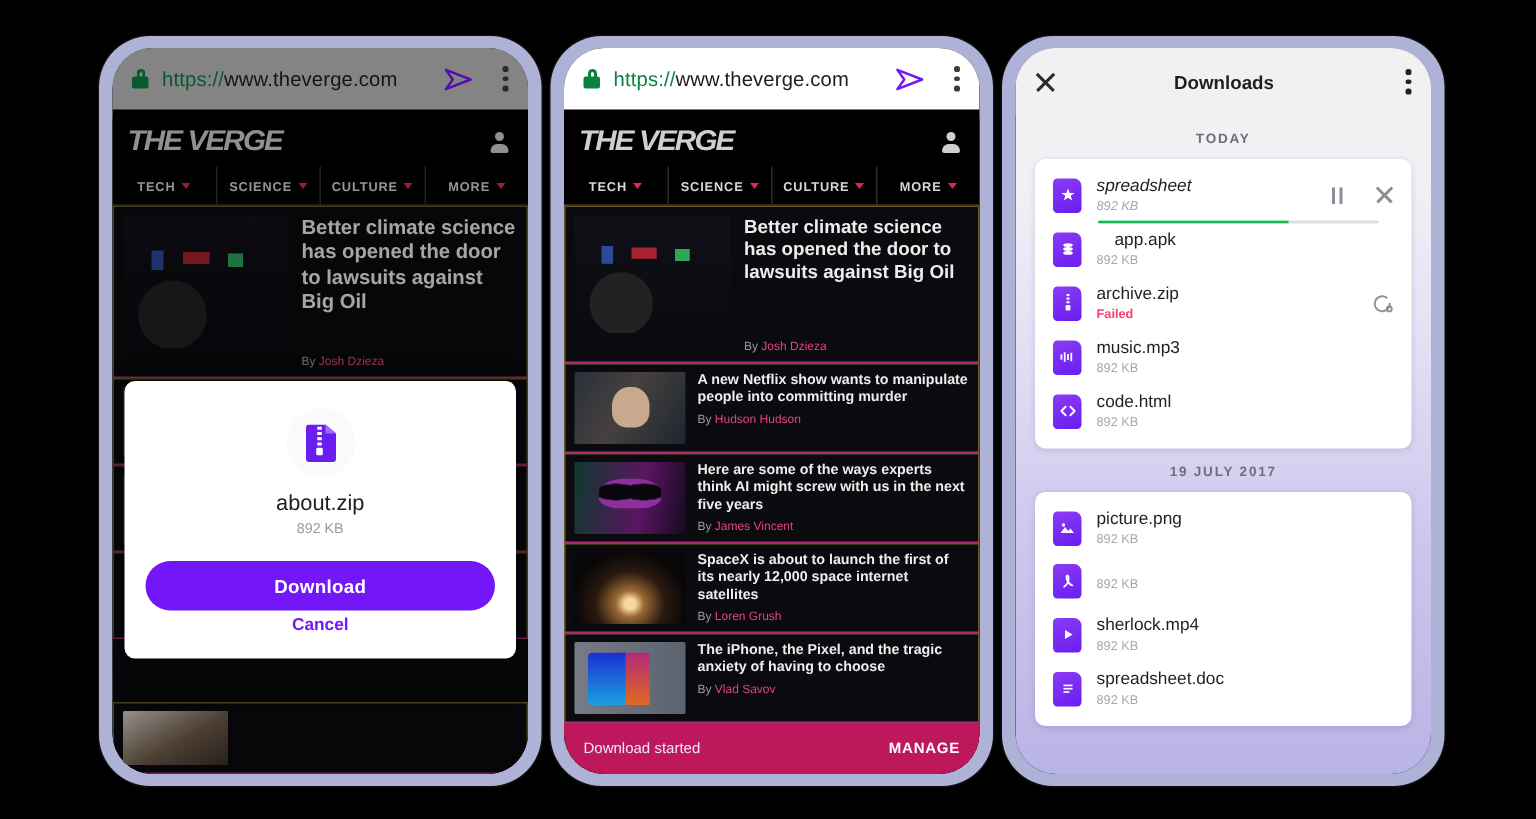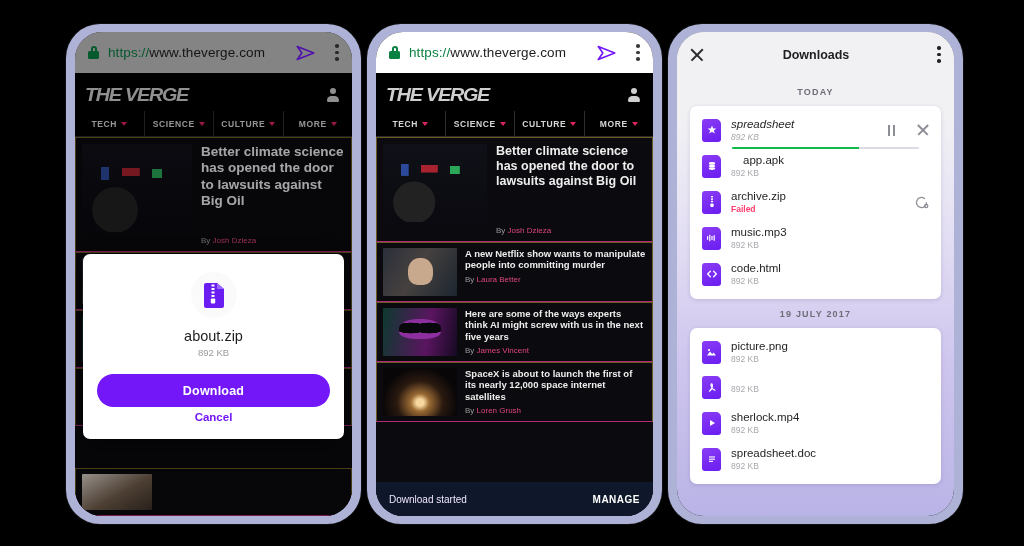--- a/index.html
+++ b/index.html
@@ -110,21 +110,21 @@
   .btn-primary { margin-top:16px; width:100%; height:33px; border:none;
             border-radius:17px; background:#7317f8; color:#fff; font-size:12.5px;
             font-weight:700; letter-spacing:.2px; cursor:pointer;
             font-family:"Liberation Sans",sans-serif; }
   .btn-text { margin-top:3px; width:100%; background:none; border:none;
             color:#7317f8; font-size:11.5px; font-weight:700; cursor:pointer;
             font-family:"Liberation Sans",sans-serif; }
 
   
   .snackbar { position:absolute; left:0; right:0; bottom:0; height:34px;
-            background:#0f172a; display:flex; align-items:center;
+            background:#be185d; display:flex; align-items:center;
             justify-content:space-between; padding:0 13px; }
   .snackbar .msg { color:#efe6ff; font-size:10px; }
   .snackbar .act { color:#fff; font-size:10px; font-weight:700; letter-spacing:.5px; }
 
   
   .dl-screen { position:absolute; inset:0;
       background:linear-gradient(#f1f1f4 0 18%, #e6e2f4 38%, #cfc6ee 68%, #b9b4e6 100%); }
   .dl-header { height:45px; display:flex; align-items:center; padding:0 13px;
       background:#f1f1f4; }
   .dl-title { flex:1; text-align:center; font-size:12.5px; font-weight:700; color:#1f1f1f; }
@@ -320,35 +320,42 @@
               <div class="headline" style="font-size:12.5px">Better climate science has opened the door to lawsuits against Big Oil</div>
             </div>
           </div>
           <div class="byline" style="margin-left:113px"><span>By </span><b>Josh Dzieza</b></div>
         </div>
 
         <div class="card">
           <div class="thumb art-netflix" style="width:74px;height:48px"></div>
           <div style="flex:1;min-width:0">
             <div class="headline" style="font-size:9.5px">A new Netflix show wants to manipulate people into committing murder</div>
-            <div class="byline"><span>By </span><b>Laura Better</b></div>
+            <div class="byline"><span>By </span><b>Hudson Hudson</b></div>
           </div>
         </div>
         <div class="card">
           <div class="thumb art-skull" style="width:74px;height:48px"></div>
           <div style="flex:1;min-width:0">
             <div class="headline" style="font-size:9.5px">Here are some of the ways experts think AI might screw with us in the next five years</div>
             <div class="byline"><span>By </span><b>James Vincent</b></div>
           </div>
         </div>
         <div class="card">
           <div class="thumb art-rocket" style="width:74px;height:48px"></div>
           <div style="flex:1;min-width:0">
             <div class="headline" style="font-size:9.5px">SpaceX is about to launch the first of its nearly 12,000 space internet satellites</div>
             <div class="byline"><span>By </span><b>Loren Grush</b></div>
+          </div>
+        </div>
+        <div class="card">
+          <div class="thumb art-phones" style="width:74px;height:48px"></div>
+          <div style="flex:1;min-width:0">
+            <div class="headline" style="font-size:9.5px">The iPhone, the Pixel, and the tragic anxiety of having to choose</div>
+            <div class="byline"><span>By </span><b>Vlad Savov</b></div>
           </div>
         </div>
       </div>
 
       <div class="snackbar">
         <span class="msg">Download started</span>
         <span class="act">MANAGE</span>
       </div>
 
     </div>

